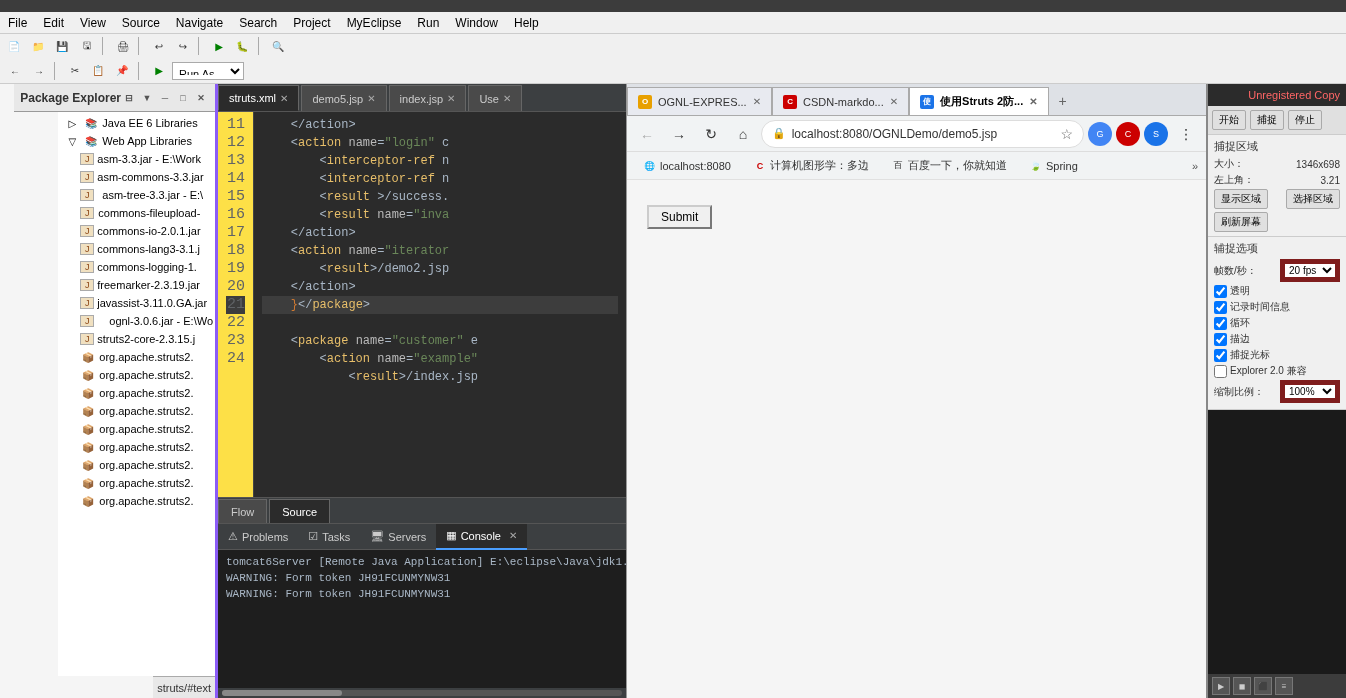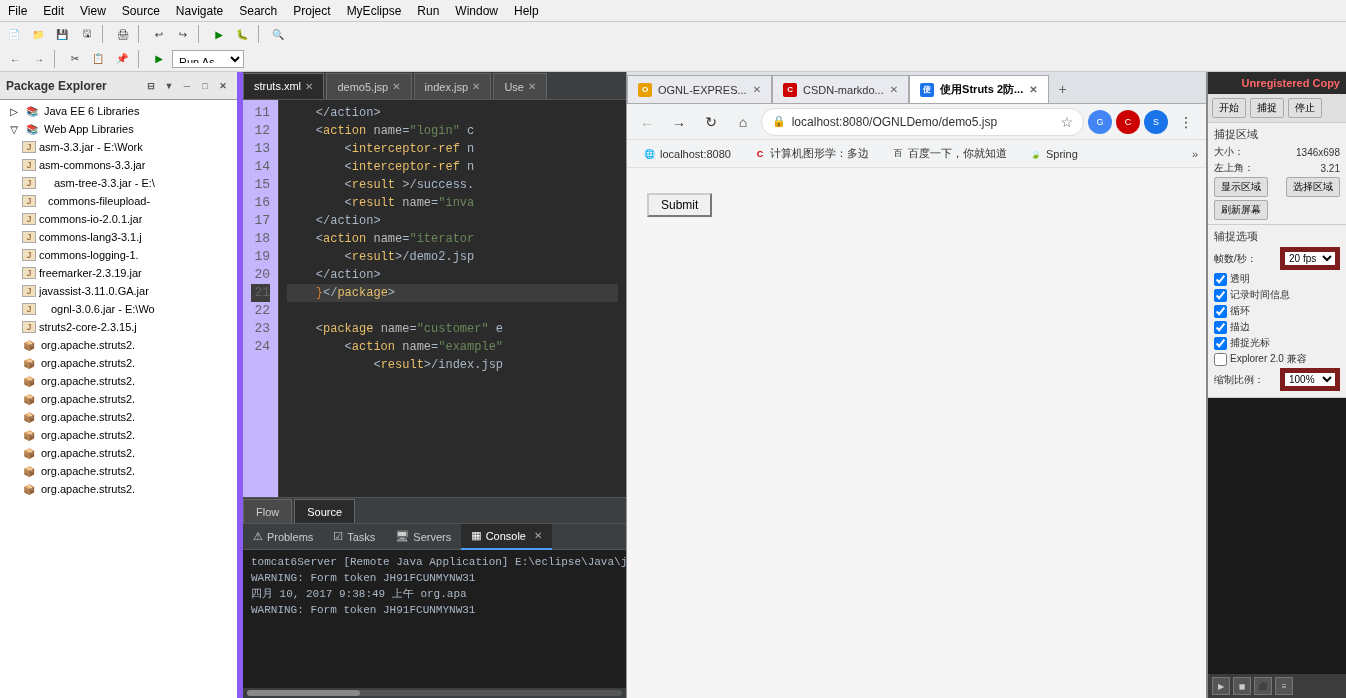--- a/index.html
+++ b/index.html
@@ -1,51 +1,51 @@
 <!DOCTYPE html>
 <html><head>
   <meta charset="utf-8">
   <style>
     * { margin: 0; padding: 0; box-sizing: border-box; }
     body { width: 1346px; height: 698px; overflow: hidden; font-family: 'Segoe UI', Arial, sans-serif; font-size: 12px; background: #3c3c3c; display: flex; flex-direction: column; }
 
     
-    .menu-bar { background: #f0f0f0; height: 22px; display: flex; align-items: center; border-bottom: 1px solid #ccc; flex-shrink: 0; }
+    .menu-bar { background: #f0f0f0; height: 22px; display: flex; align-items: center; border-bottom: 1px solid #ccc; flex-shrink: 0; margin-top: 12px; }
     .menu-item { padding: 2px 8px; font-size: 12px; cursor: pointer; color: #000; }
 
     
     .toolbar-area { background: #f0f0f0; height: 50px; border-bottom: 1px solid #ccc; flex-shrink: 0; display: flex; flex-direction: column; }
     .toolbar-row { height: 25px; display: flex; align-items: center; padding: 2px 4px; gap: 2px; }
     .tb-btn { width: 22px; height: 20px; background: #f0f0f0; border: 1px solid transparent; cursor: pointer; display: flex; align-items: center; justify-content: center; font-size: 10px; color: #333; }
     .tb-sep { width: 6px; height: 18px; border-left: 1px solid #aaa; margin: 0 2px; }
     .tb-combo { height: 18px; font-size: 11px; border: 1px solid #aaa; background: white; padding: 4px 2px; }
 
     
     .main-area { display: flex; flex: 1; overflow: hidden; }
 
     
-    .left-panel { width: 243px; display: flex; flex-direction: column; background: #f5f5f5; border-right: 6px solid #8b5cf6; flex-shrink: 0; }
+    .left-panel { width: 218px; display: flex; flex-direction: column; background: #f5f5f5; border-right: 3px solid #8b5cf6; flex-shrink: 0; align-items: flex-end; }
     .panel-header { background: #e8e8e8; height: 28px; display: flex; align-items: center; padding: 0 6px; border-bottom: 1px solid #999; font-size: 12px; font-weight: bold; color: #333; }
     .panel-header-icons { margin-left: auto; display: flex; gap: 2px; }
     .panel-icon-btn { width: 16px; height: 16px; display: flex; align-items: center; justify-content: center; cursor: pointer; font-size: 9px; color: #555; }
     .package-tree { flex: 1; overflow: auto; background: white; padding: 2px; }
     .tree-item { display: flex; align-items: center; height: 18px; padding-left: 4px; cursor: pointer; font-size: 11px; color: #000; }
     .tree-icon { width: 16px; height: 16px; display: inline-flex; align-items: center; justify-content: center; margin-right: 3px; font-size: 10px; flex-shrink: 0; }
     .tree-label { font-size: 11px; white-space: nowrap; overflow: hidden; text-overflow: ellipsis; }
     .jar-icon { color: #8b4513; font-size: 9px; border: 1px solid #aaa; width: 14px; height: 12px; background: #f0e0c0; display: inline-flex; align-items: center; justify-content: center; }
     .pkg-icon { color: #4444cc; }
 
     
     .center-panel { flex: 1; display: flex; flex-direction: column; background: #2b2b2b; min-width: 0; }
     .editor-tabs { background: #3c3f41; height: 28px; display: flex; align-items: flex-end; border-bottom: 1px solid #555; flex-shrink: 0; }
     .editor-tab { height: 26px; padding: 0 10px; display: flex; align-items: center; font-size: 11px; color: #ccc; background: #4a4a4a; border: 1px solid #666; border-bottom: none; cursor: pointer; gap: 4px; margin-right: 2px; }
     .editor-tab.active { background: #2b2b2b; color: #fff; border-bottom: 1px solid #2b2b2b; }
     .tab-close { font-size: 10px; color: #aaa; cursor: pointer; }
     .code-area { flex: 1; overflow: auto; background: #2b2b2b; display: flex; }
-    .line-numbers { background: #c4b5fd; color: #606366; font-family: 'Courier New', monospace; font-size: 13px; padding: 4px 8px; text-align: right; line-height: 18px; user-select: none; min-width: 36px; border-right: 1px solid #444; }
+    .line-numbers { background: #fde047; color: #606366; font-family: 'Courier New', monospace; font-size: 15px; padding: 4px 8px; text-align: right; line-height: 18px; user-select: none; min-width: 36px; border-right: 1px solid #444; }
     .code-content { font-family: 'Courier New', monospace; font-size: 12px; line-height: 18px; padding: 4px 8px; color: #a9b7c6; white-space: pre; overflow: auto; flex: 1; }
 
     
     .bottom-tabs { height: 26px; background: #3c3f41; display: flex; align-items: flex-end; border-top: 1px solid #555; flex-shrink: 0; }
     .bottom-tab { height: 24px; padding: 0 12px; display: flex; align-items: center; font-size: 11px; color: #ccc; background: #4a4a4a; border: 1px solid #666; border-bottom: none; cursor: pointer; margin-right: 2px; }
     .bottom-tab.active { background: #2b2b2b; color: #fff; }
 
     
     .console-panel { height: 175px; display: flex; flex-direction: column; background: #1e1e1e; border-top: 1px solid #555; flex-shrink: 0; }
     .console-tabs { background: #3c3f41; height: 26px; display: flex; align-items: center; border-bottom: 1px solid #555; }
@@ -79,21 +79,21 @@
     .browser-content { flex: 1; background: #f5f5f5; padding: 20px; overflow: auto; }
     .form-row { display: flex; align-items: center; margin-bottom: 10px; }
     .form-label { font-size: 13px; color: #333; margin-right: 8px; }
     .form-input { border: 2px inset #aaa; padding: 2px 4px; font-size: 12px; width: 150px; background: white; }
     .form-submit { margin-top: 5px; padding: 3px 12px; background: #f0f0f0; border: 2px outset #ccc; cursor: pointer; font-size: 12px; }
     .more-btn { width: 28px; height: 28px; border-radius: 50%; border: none; background: transparent; cursor: pointer; display: flex; align-items: center; justify-content: center; font-size: 14px; color: #333; }
 
     
     .right-panel { width: 140px; display: flex; flex-direction: column; background: #f0f0f0; border-left: 2px solid #888; flex-shrink: 0; }
     .right-top { background: #2b2b2b; height: 22px; display: flex; align-items: center; justify-content: flex-end; padding: 0 6px; }
-    .right-top-text { color: #ff6666; font-size: 11px; font-weight: bold; }
+    .right-top-text { color: #ff6666; font-size: 11px; font-weight: normal; }
     .right-section { padding: 4px 6px; border-bottom: 1px solid #ccc; }
     .right-section-title { font-size: 11px; color: #333; margin-bottom: 3px; }
     .right-row { display: flex; align-items: center; justify-content: space-between; margin-bottom: 2px; }
     .right-label { font-size: 10px; color: #333; }
     .right-value { font-size: 10px; color: #333; }
     .right-btn { padding: 2px 6px; font-size: 10px; background: #e0e0e0; border: 1px solid #aaa; cursor: pointer; border-radius: 2px; }
     .right-checkbox-row { display: flex; align-items: center; gap: 3px; margin-bottom: 2px; }
     .right-checkbox-label { font-size: 10px; color: #333; }
     .right-select { font-size: 10px; border: 5px solid #7f1d1d; background: white; width: 60px; }
     .right-dark { background: #1a1a1a; flex: 1; }
@@ -180,25 +180,25 @@
       <div class="tree-item" style="padding-left:20px">
         <span class="jar-icon">J</span>
         <span class="tree-label" style="margin-left:3px">asm-3.3.jar - E:\Work</span>
       </div>
       <div class="tree-item" style="padding-left:20px">
         <span class="jar-icon">J</span>
         <span class="tree-label" style="margin-left:3px">asm-commons-3.3.jar</span>
       </div>
       <div class="tree-item" style="padding-left:20px">
         <span class="jar-icon">J</span>
-        <span class="tree-label" style="margin-left:18px">asm-tree-3.3.jar - E:\</span>
-      </div>
-      <div class="tree-item" style="padding-left:20px">
-        <span class="jar-icon">J</span>
-        <span class="tree-label" style="margin-left:12px">commons-fileupload-</span>
+        <span class="tree-label" style="margin-left:8px">asm-tree-3.3.jar - E:\</span>
+      </div>
+      <div class="tree-item" style="padding-left:20px">
+        <span class="jar-icon">J</span>
+        <span class="tree-label" style="margin-left:4px">commons-fileupload-</span>
       </div>
       <div class="tree-item" style="padding-left:20px">
         <span class="jar-icon">J</span>
         <span class="tree-label" style="margin-left:3px">commons-io-2.0.1.jar</span>
       </div>
       <div class="tree-item" style="padding-left:20px">
         <span class="jar-icon">J</span>
         <span class="tree-label" style="margin-left:3px">commons-lang3-3.1.j</span>
       </div>
       <div class="tree-item" style="padding-left:20px">
@@ -252,20 +252,23 @@
       <div class="tree-item" style="padding-left:20px">
         <span class="tree-icon pkg-icon">📦</span>
         <span class="tree-label">org.apache.struts2.</span>
       </div>
       <div class="tree-item" style="padding-left:20px">
         <span class="tree-icon pkg-icon">📦</span>
         <span class="tree-label">org.apache.struts2.</span>
       </div>
     </div>
 
+    <div style="height:22px;background:#e8e8e8;border-top:1px solid #aaa;display:flex;align-items:center;padding:0 4px;">
+      <span style="font-size:11px;color:#333;">struts/#text</span>
+    </div>
   </div>
 
   <div style="display:flex;flex-direction:column;flex:1;min-width:0;">
     <div class="center-panel" style="flex:1;min-height:0;">
 
       <div class="editor-tabs">
         <div class="editor-tab active">
           <span>struts.xml</span>
           <span class="tab-close">✕</span>
         </div>
@@ -342,21 +345,20 @@
         </div>
         <div class="console-tab active">
           <span>▦</span>
           <span>Console</span>
           <span style="font-size:10px;color:#aaa;margin-left:4px;">✕</span>
         </div>
       </div>
       <div class="console-content">
         <div class="console-line">tomcat6Server [Remote Java Application] E:\eclipse\Java\jdk1.7</div>
         <div class="console-line">WARNING:  Form token JH91FCUNMYNW31</div>
-        <div class="console-line">四月 10, 2017 9:38:49 上午 org.apa</div>
         <div class="console-line">WARNING:  Form token JH91FCUNMYNW31</div>
       </div>
       <div class="scrollbar-area">
         <div class="scrollbar-track">
           <div class="scrollbar-thumb"></div>
         </div>
       </div>
     </div>
   </div>
 

